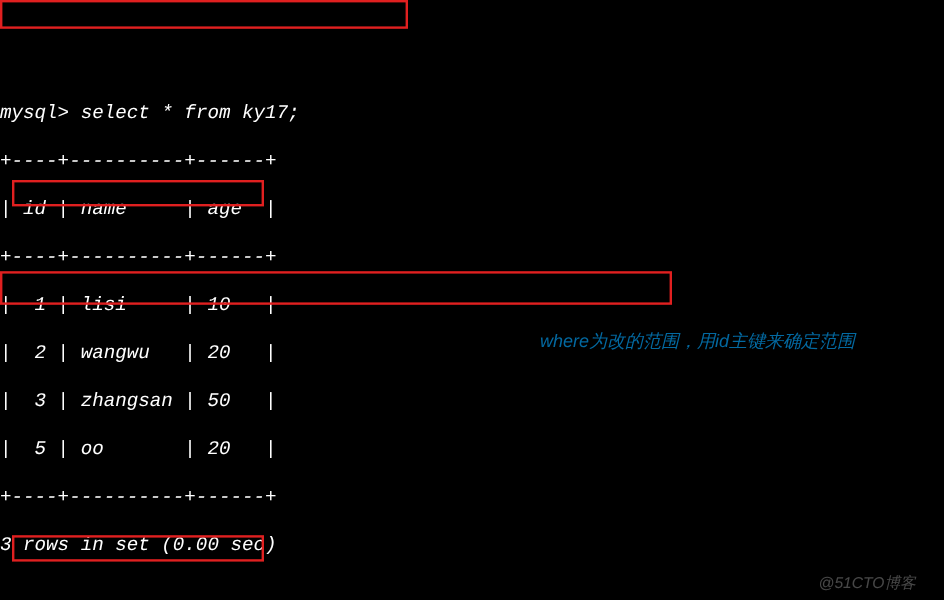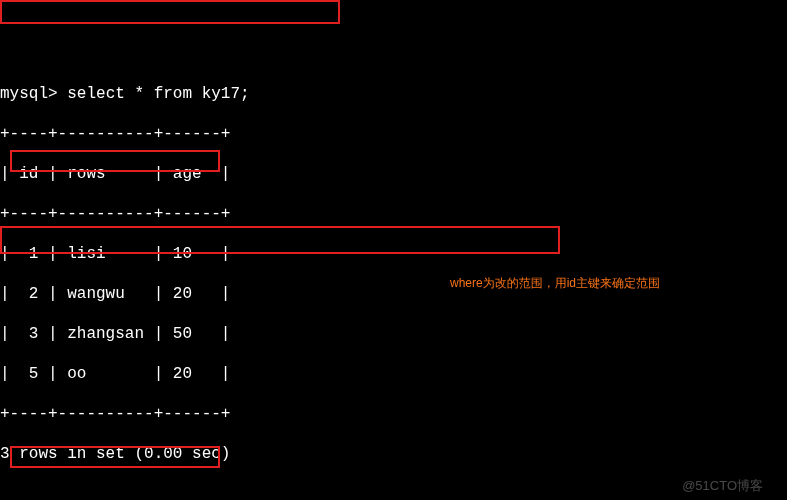--- a/index.html
+++ b/index.html
@@ -1,15 +1,15 @@
 <!DOCTYPE html>
 <html><head>
   <meta charset="utf-8">
   <style>
-    * { margin: 0; padding: 0; box-sizing: border-box; }
+    * { margin: 0; padding: 0; box-sizing: border-box; font-style: italic; }
     body {
       background: #000;
       color: #fff;
       font-family: "Courier New", Consolas, monospace;
       font-size: 16px;
       line-height: 1.25;
       width: 787px;
       height: 500px;
       overflow: hidden;
       white-space: pre;
@@ -17,42 +17,42 @@
       padding-top: 4px;
     }
     .line { white-space: pre; }
     .box-red {
       border: 2px solid #e02020;
       position: absolute;
       pointer-events: none;
     }
     .annotation {
       position: absolute;
-      color: #f97316;
+      color: #0369a1;
       font-family: "Microsoft YaHei", sans-serif;
-      font-size: 12px;
+      font-size: 15px;
       white-space: nowrap;
     }
     .watermark {
       position: absolute;
       right: 24px;
       bottom: 6px;
       color: rgba(255,255,255,0.28);
       font-family: sans-serif;
       font-size: 13px;
     }
   </style>
 </head>
 <body>
 
 
 
 <div class="line"><span>mysql&gt;</span> <span>select * from ky17;</span></div>
 <div class="line">+----+----------+------+</div>
-<div class="line">| id | rows     | age  |</div>
+<div class="line">| id | name     | age  |</div>
 <div class="line">+----+----------+------+</div>
 <div class="line">|  1 | lisi     | 10   |</div>
 <div class="line">|  2 | wangwu   | 20   |</div>
 <div class="line">|  3 | zhangsan | 50   |</div>
 <div class="line">|  5 | oo       | 20   |</div>
 <div class="line">+----+----------+------+</div>
 <div class="line">3 rows in set (0.00 sec)</div>
 <div class="line"> </div>
 
 

